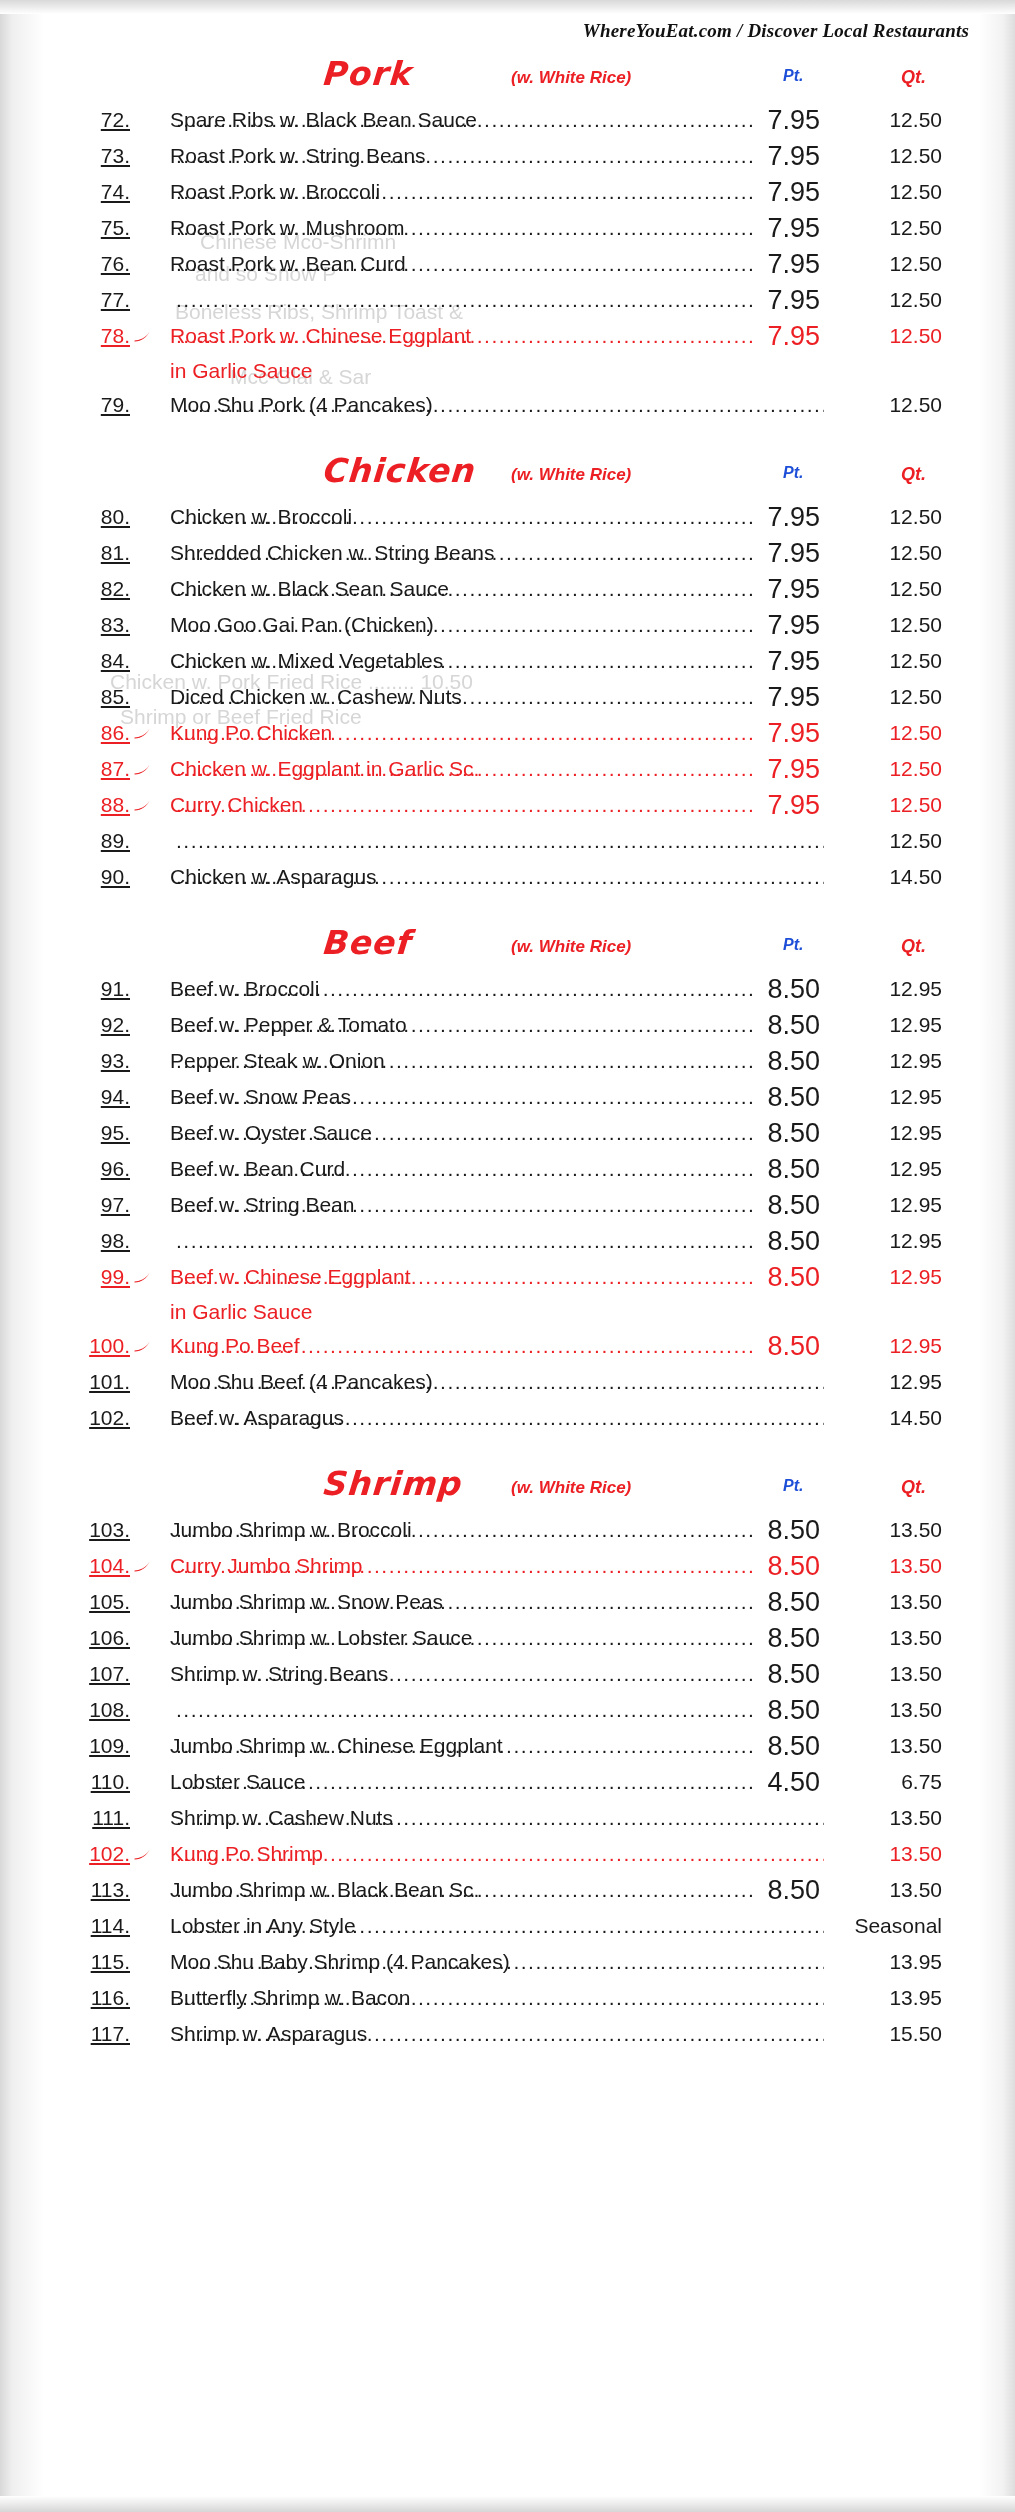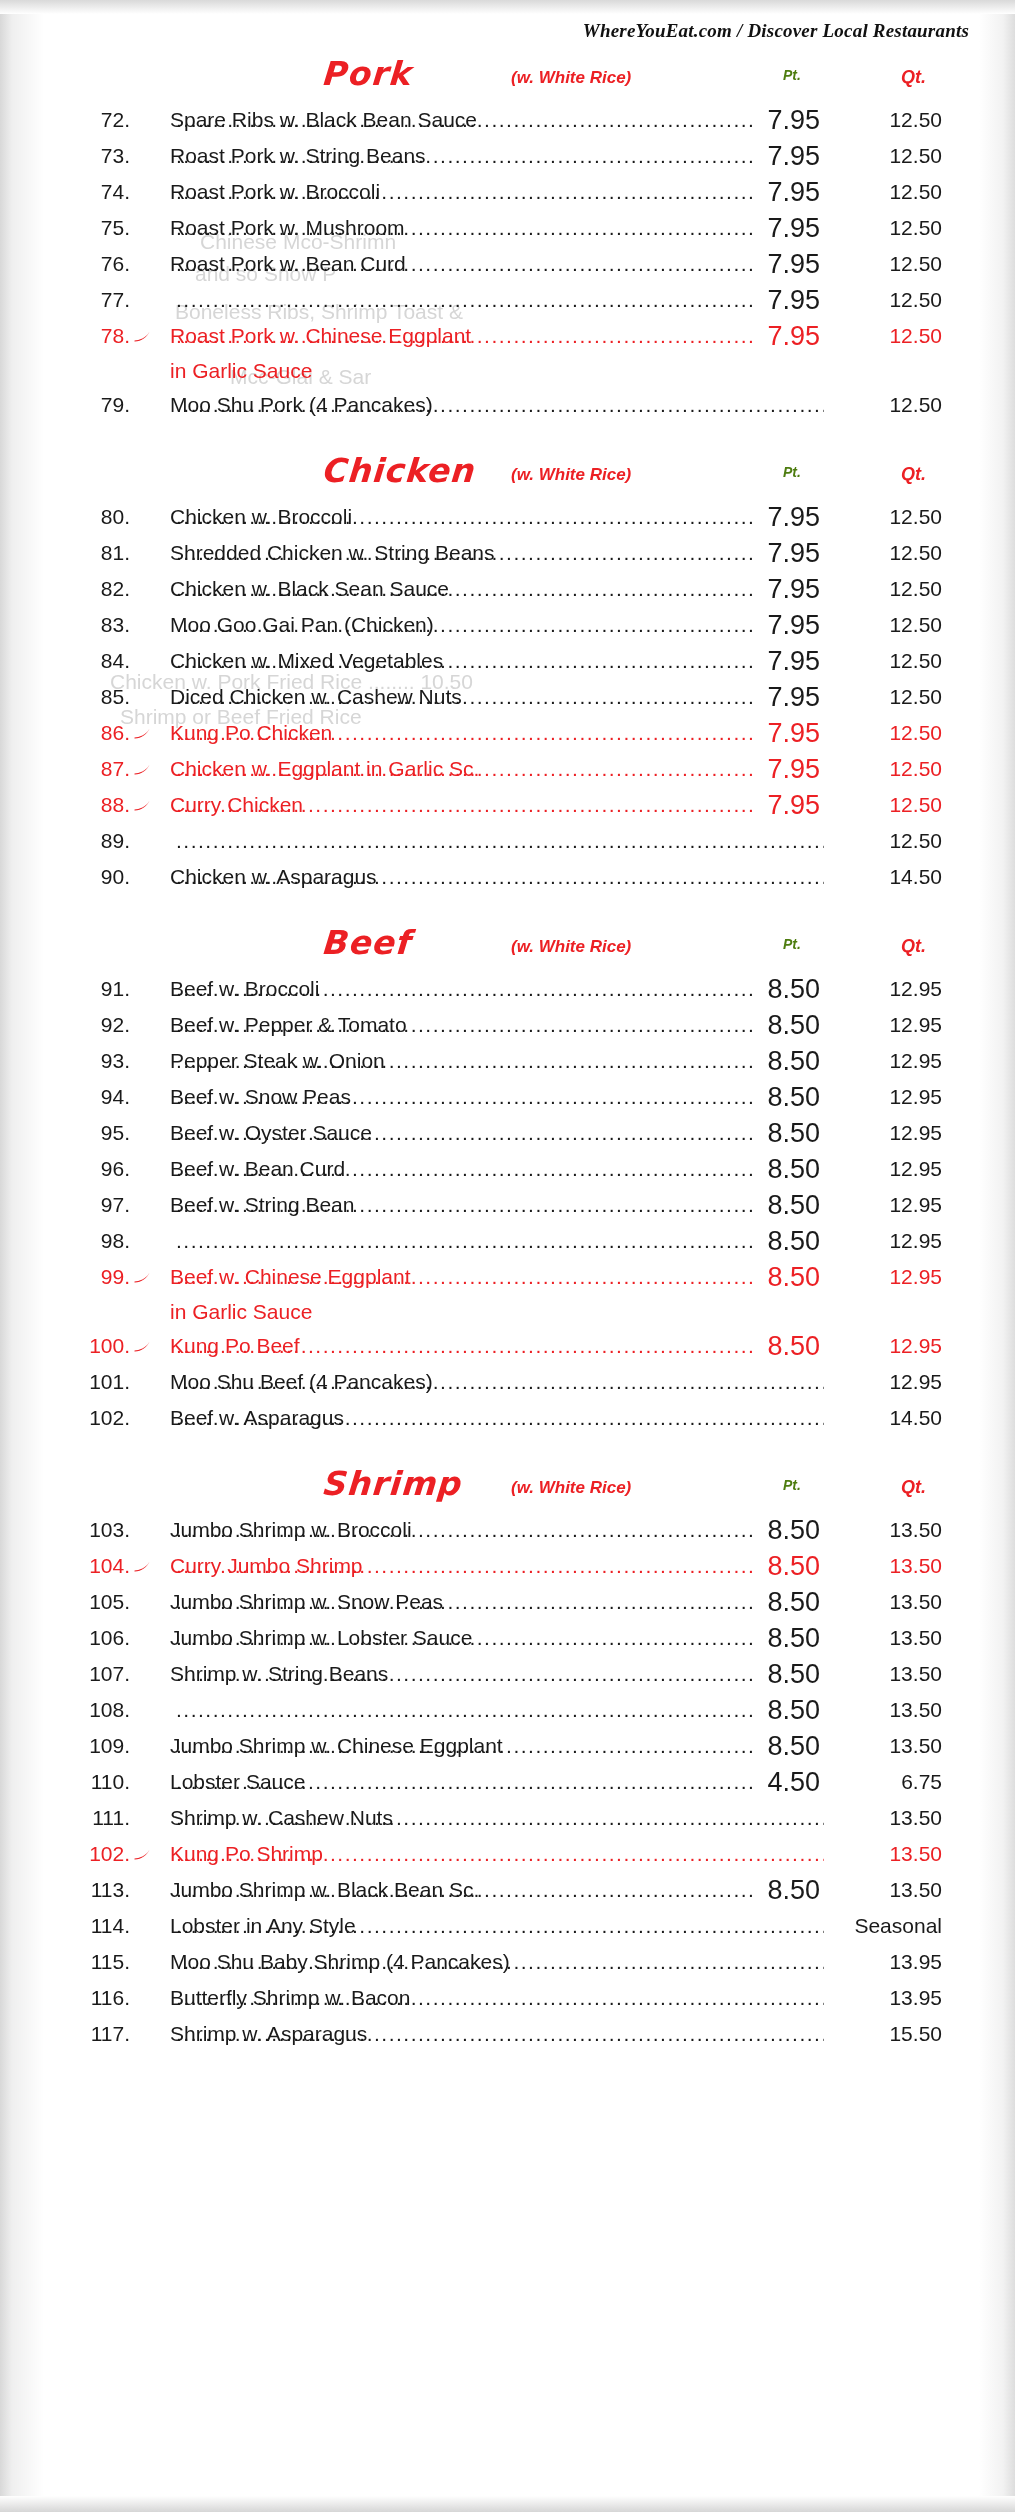--- a/index.html
+++ b/index.html
@@ -107,22 +107,22 @@
     font-style: italic;
     font-size: 17px;
     color: #ec2024;
   }
   .col-pt {
     position: absolute;
     left: 727px;
     top: 9px;
     font-weight: bold;
     font-style: italic;
-    font-size: 14px;
-    color: #4d7c0f;
+    font-size: 16px;
+    color: #1d4ed8;
   }
   .col-qt {
     position: absolute;
     left: 845px;
     top: 9px;
     font-weight: bold;
     font-style: italic;
     font-size: 18px;
     color: #ec2024;
   }
@@ -145,20 +145,21 @@
   .item.spicy-row .qt,
   .item.spicy-row .cont {
     color: #ec2024;
   }
   .num {
     position: absolute;
     left: 0;
     width: 74px;
     text-align: right;
     font-size: 21px;
+    text-decoration: underline;
   }
   .chili {
     position: absolute;
     left: 78px;
     top: 13px;
     width: 14px;
     height: 10px;
   }
   .chili svg { display: block; }
   .name {

